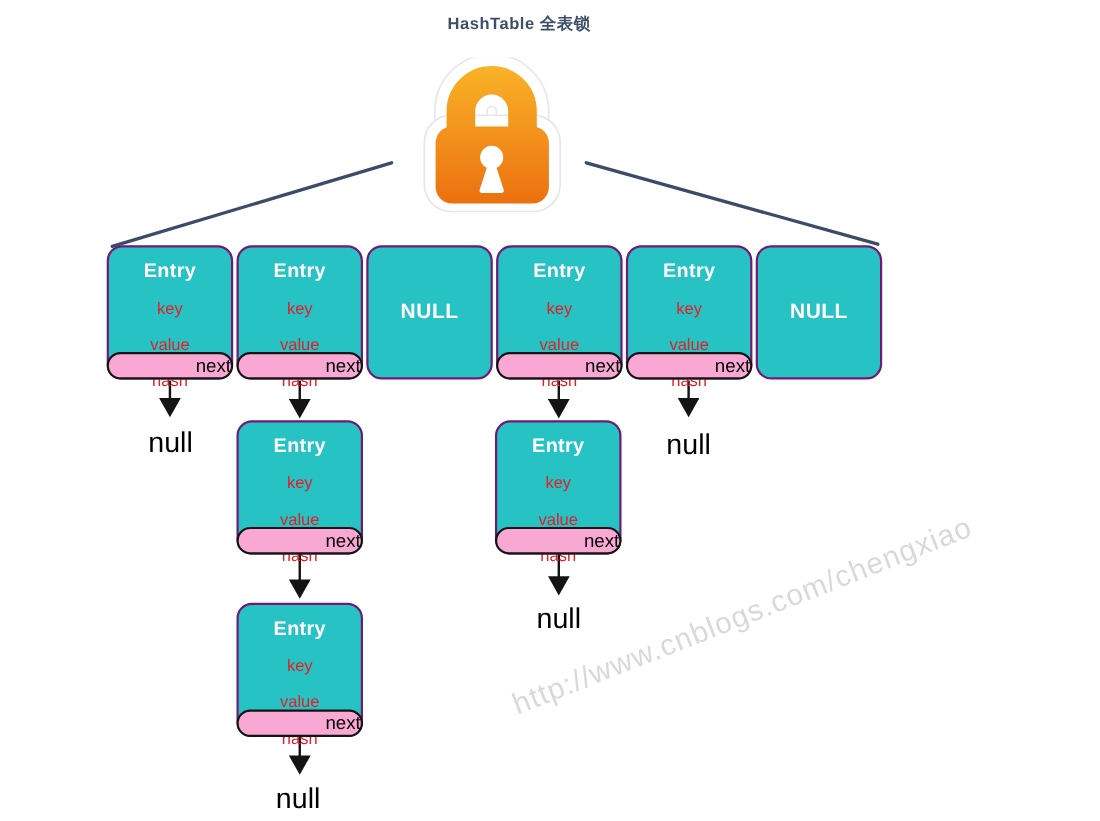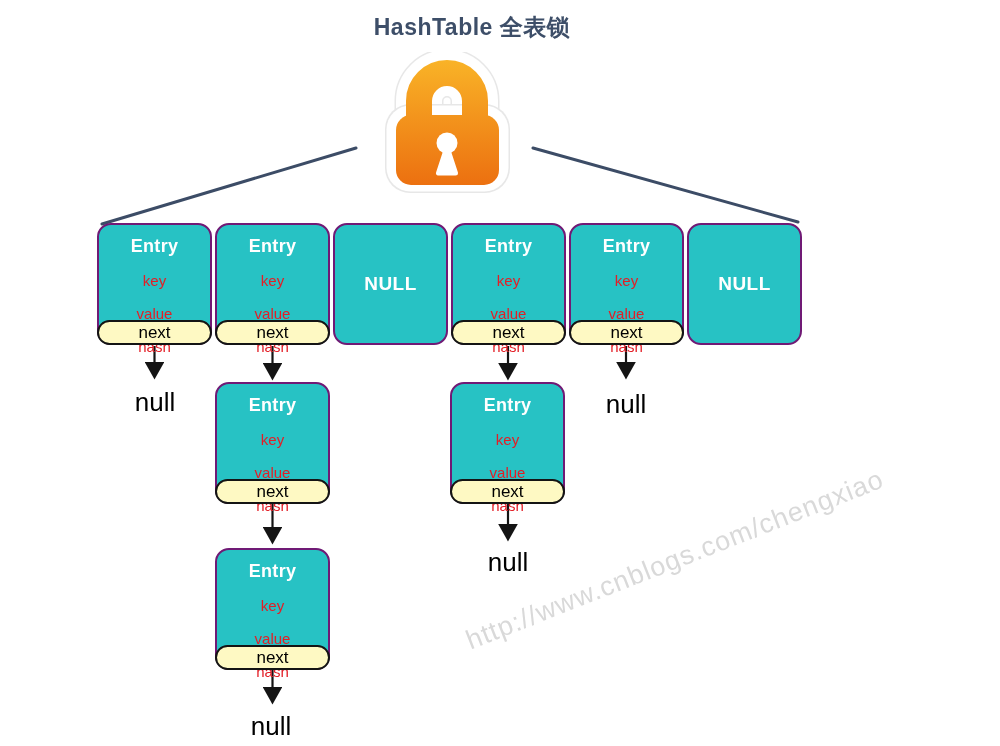--- a/index.html
+++ b/index.html
@@ -2,36 +2,36 @@
 <html><head>
 <meta charset="utf-8">
 <style>
   html,body{margin:0;padding:0;background:#fff;}
   .stage{
     position:relative;width:1000px;height:746px;overflow:hidden;background:#ffffff;
     font-family:"Liberation Sans","DejaVu Sans",sans-serif;
   }
   .title{
     position:absolute;top:12px;left:0;right:56px;text-align:center;
-    font-size:23px;font-weight:bold;color:#3d4e68;letter-spacing:.5px;
+    font-size:15px;font-weight:bold;color:#3d4e68;letter-spacing:.5px;
   }
   .lock{position:absolute;left:380px;top:52px;width:134px;height:142px;}
   .overlay{position:absolute;left:0;top:0;width:1000px;height:746px;pointer-events:none;}
 
   .cell{
     position:absolute;box-sizing:border-box;width:115px;height:122px;
     background:#27c2c4;border:2px solid #701a75;border-radius:14px;
   }
   .chain{top:382px;}
   .etitle{margin-top:11px;text-align:center;font-size:18px;font-weight:bold;color:#ffffff;letter-spacing:.3px;}
   .efield{margin-top:14px;text-align:center;font-size:15px;line-height:19px;color:#e31e26;}
   .pill{
     position:absolute;left:-2px;right:-2px;bottom:-2px;height:25px;box-sizing:border-box;
-    background:#fef9c3;border:2px solid #141414;border-radius:13px;
-    display:flex;align-items:center;justify-content:center;
+    background:#f9a8d4;border:2px solid #141414;border-radius:13px;
+    display:flex;align-items:center;justify-content:flex-end;
     font-size:17px;color:#000000;
   }
   .nullcell{display:flex;align-items:center;justify-content:center;}
   .nlabel{font-size:19px;font-weight:bold;color:#ffffff;letter-spacing:.5px;}
   .nullref{
     position:absolute;font-size:26px;color:#000000;transform:translate(-50%,-50%);
   }
   .watermark{
     position:absolute;left:675px;top:560px;white-space:nowrap;
     font-size:27px;color:#d9d9d9;letter-spacing:1px;

